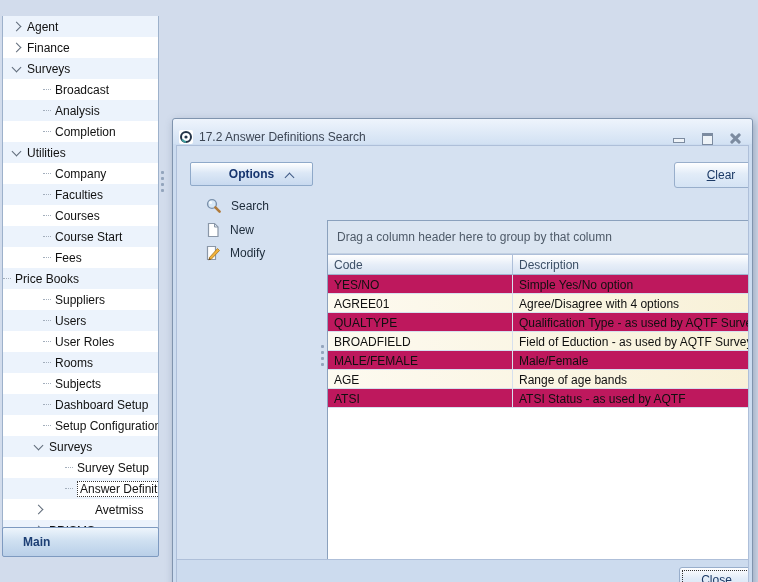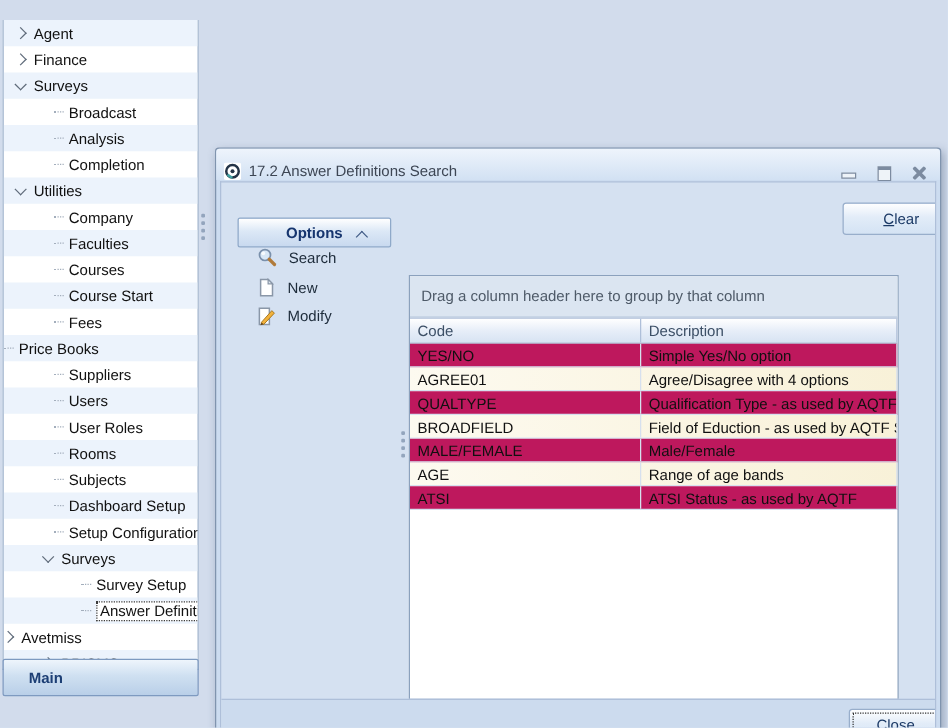--- a/index.html
+++ b/index.html
@@ -29,32 +29,32 @@
             background:linear-gradient(#eef4fc,#d2e1f3);border-radius:3px 3px 0 0;}
   .title-text{color:#3d4654;margin-left:6px;}
   .winbtns{margin-left:auto;display:flex;gap:17px;align-items:center;}
   .wbtn{position:relative;width:12px;height:12px;cursor:default;}
   .ic-min{position:absolute;left:1px;bottom:1px;width:10px;height:3px;background:#eef3f8;border:1px solid #7c8ba0;}
   .ic-res{position:absolute;left:1px;top:1px;width:9px;height:8px;background:#eef3f8;border:1px solid #7c8ba0;border-top-width:3px;}
   .ic-x1,.ic-x2{position:absolute;left:-1px;top:5px;width:13px;height:3px;background:#7c8ba0;border-radius:1px;}
   .ic-x1{transform:rotate(45deg);} .ic-x2{transform:rotate(-45deg);}
   .client{position:absolute;left:3px;right:3px;top:26px;bottom:0;background:#d5e1f1;
           border:1px solid #aebfd9;border-bottom:none;box-sizing:border-box;overflow:hidden;}
-  .options-hdr{position:absolute;left:13px;top:28px;width:123px;height:24px;box-sizing:border-box;
+  .options-hdr{position:absolute;left:13px;top:16px;width:123px;height:24px;box-sizing:border-box;
                background:linear-gradient(#ffffff,#dce8f6 45%,#c8d9ef);border:1px solid #8fa9c9;border-radius:2px;
                display:flex;align-items:center;justify-content:center;font-weight:bold;color:#16356e;}
   .options-hdr .chev{position:absolute;right:12px;top:10px;border-color:#3f5a85;}
   .options-hdr .chev.up{transform:rotate(-135deg);top:11px;}
   .opt-item{position:absolute;left:28px;height:20px;display:flex;align-items:center;gap:9px;color:#1d2b3a;cursor:default;}
   .btn{box-sizing:border-box;background:linear-gradient(#fefeff,#e2ecf8 45%,#d4e3f4);
        border:1px solid #98aecb;border-radius:3px;color:#1c3a66;
        display:flex;align-items:center;justify-content:center;}
   .clear-btn{position:absolute;left:497px;top:16px;width:94px;height:26px;}
   
-  .grid{position:absolute;left:150px;top:74px;width:392px;height:340px;box-sizing:border-box;
+  .grid{position:absolute;left:150px;top:74px;width:425px;height:340px;box-sizing:border-box;
         background:#fff;border:1px solid #8ba1bd;overflow:hidden;}
   .group-panel{height:33px;background:#dbe5f1;border-bottom:1px solid #c2d0e2;box-sizing:border-box;
                padding:9px 0 0 9px;color:#4e5a68;}
   .hdr-row{display:flex;height:21px;background:linear-gradient(#ffffff,#e7eef8 50%,#d7e3f3);
            border-bottom:1px solid #9fb4cf;color:#3c4f66;box-sizing:border-box;border-top:1px solid #aebfd9;}
   .hdr-cell{box-sizing:border-box;padding:3px 0 0 6px;border-right:1px solid #aebfd9;}
   .col-code{width:185px;flex:none;} .col-desc{flex:1;}
   .grid-row{display:flex;height:19px;border-bottom:1px solid #d6e0ee;box-sizing:border-box;color:#101010;}
   .grid-row.blue{background:#be185d;}
   .grid-row.cream{background:linear-gradient(90deg,#fdfaf0,#f8f1d8);}
@@ -154,21 +154,21 @@
       <span>Surveys</span>
     </div>
     <div class="tree-row" style="padding-left: 62px;">
       <span class="dotlead"></span>
       <span>Survey Setup</span>
     </div>
     <div class="tree-row stripe" style="padding-left: 62px;">
       <span class="dotlead"></span>
       <span class="sel-label">Answer Definitions</span>
     </div>
-    <div class="tree-row" style="">
+    <div class="tree-row" style="padding-left: 32px; gap: 46px;">
       <span class="chev right"></span>
       <span>Avetmiss</span>
     </div>
     <div class="tree-row stripe" style="padding-left: 32px;">
       <span class="chev right"></span>
       <span>PRISMS</span>
     </div>
   </div>
 <div class="hgrip">
     <i></i>

